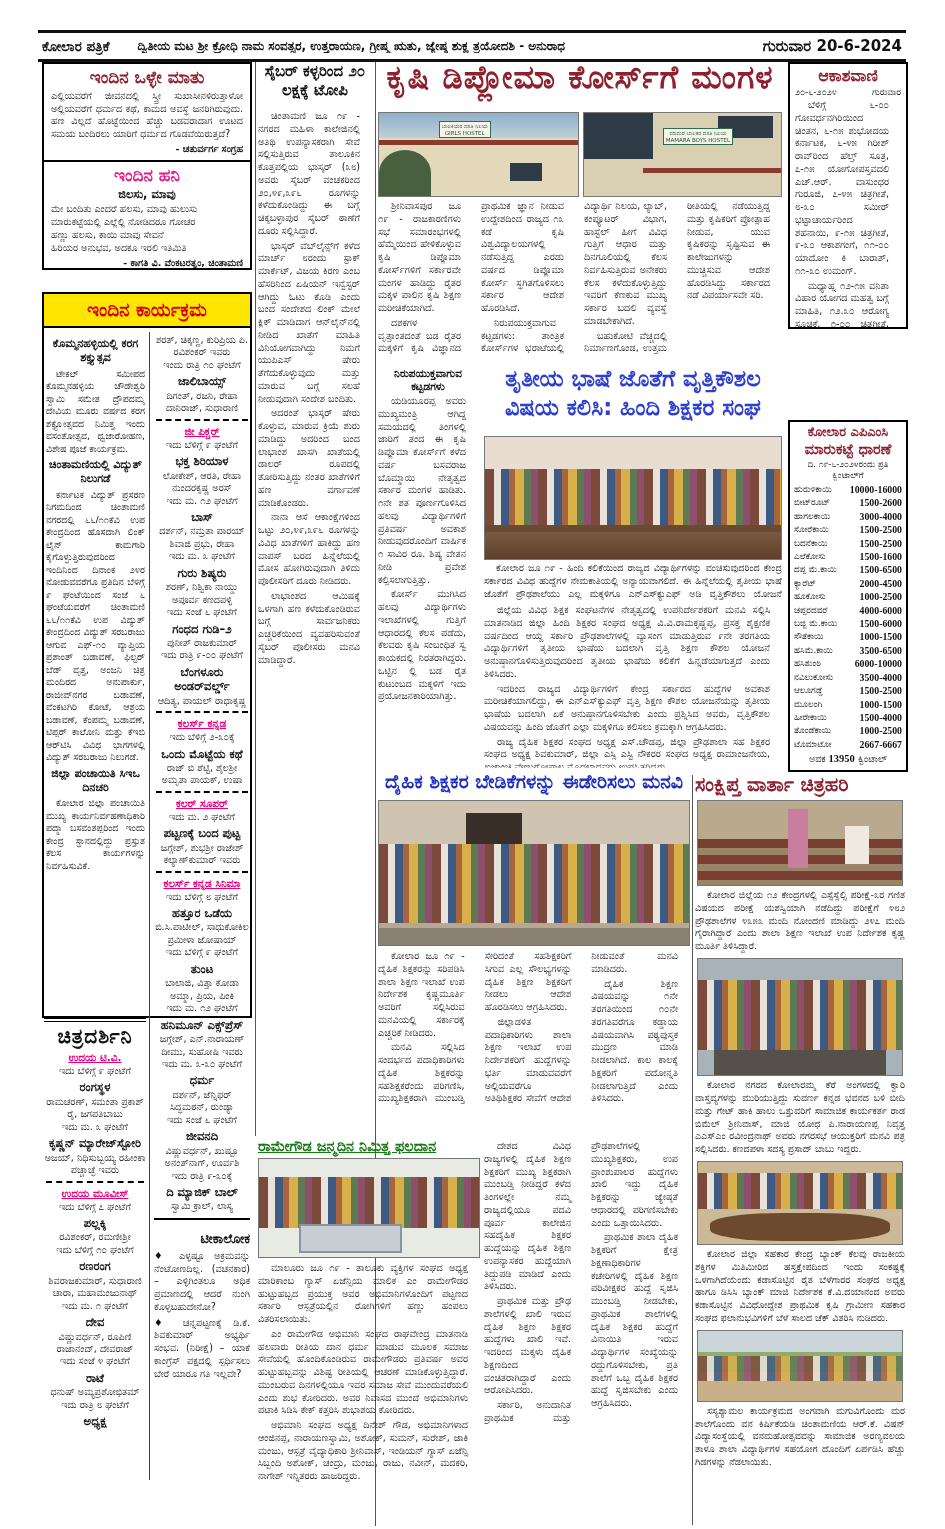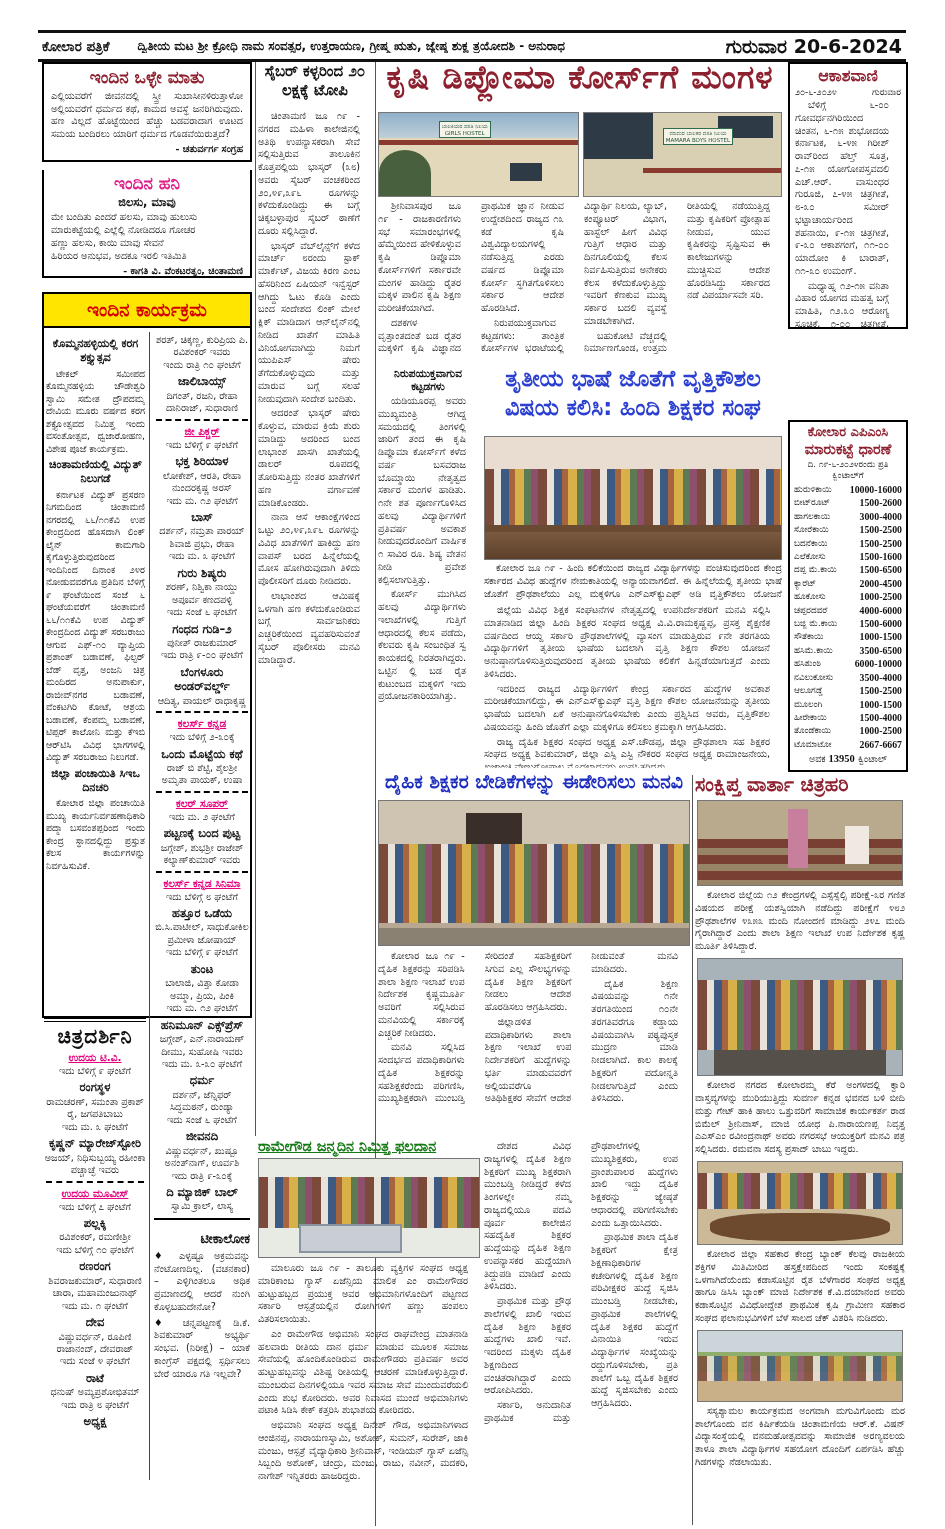--- a/index.html
+++ b/index.html
@@ -3,31 +3,31 @@
 <meta charset="utf-8">
 <style>
   html,body{margin:0;padding:0;background:#dddbd5;}
   #sheet{position:relative;width:945px;height:1529px;background:#ffffff;margin:0 auto;
          font-family:"DejaVu Sans",sans-serif;color:#111;overflow:hidden;}
   
   #masthead{position:absolute;left:38px;top:30px;width:868px;height:26px;
     border-top:3px solid #111;border-bottom:3px solid #111;display:flex;align-items:center;}
   .mh-left{font-weight:bold;font-size:13.5px;padding-left:4px;white-space:nowrap;}
   .mh-center{flex:1;text-align:left;font-weight:bold;font-size:12px;padding-left:28px;white-space:nowrap;overflow:hidden;}
-  .mh-right{font-weight:bold;font-size:19px;padding-right:4px;white-space:nowrap;}
+  .mh-right{font-weight:bold;font-size:15px;padding-right:4px;white-space:nowrap;}
   
   .para{font-size:9.6px;line-height:1.33;text-align:justify;text-indent:13px;margin:0 12px 2px 0;}
   .cap{font-size:9.5px;line-height:1.35;text-align:justify;text-indent:12px;}
   
   #box-goodword{position:absolute;left:42px;top:62px;width:210px;height:100px;border:2px solid #000;
     box-sizing:border-box;padding:2px 7px;overflow:hidden;}
   .gw-title{color:#8e2130;font-weight:bold;font-size:17px;text-align:center;margin:1px 0 3px 0;}
   .gw-body{font-size:9.6px;line-height:1.32;text-align:justify;}
   .gw-byline{font-size:9.5px;font-weight:bold;text-align:right;margin-top:2px;}
-  #box-honey{position:absolute;left:42px;top:170px;width:210px;height:108px;border:2px solid #000;border-top:none;
+  #box-honey{position:absolute;left:42px;top:162px;width:210px;height:108px;border:2px solid #000;border-top:none;
     box-sizing:border-box;padding:2px 7px;overflow:hidden;}
   .hn-title{color:#e0218a;font-weight:bold;font-size:17px;text-align:center;margin:1px 0 2px 0;}
   .hn-sub{font-weight:bold;font-size:11.5px;text-align:center;margin-bottom:2px;}
   .hn-body{font-size:9.6px;line-height:1.35;font-style:normal;white-space:pre-line;}
   
   #prog-border{position:absolute;left:42px;top:292px;width:210px;height:726px;border:2.5px solid #000;box-sizing:border-box;pointer-events:none;}
   #prog-banner{position:absolute;left:44px;top:294px;width:206px;height:34px;background:#ffe600;
     border-bottom:2.5px solid #000;box-sizing:border-box;color:#d40000;font-weight:bold;font-size:18.5px;
     text-align:center;line-height:32px;}
   #col-divider{position:absolute;left:149px;top:332px;width:1px;height:1148px;background:#444;}
@@ -439,21 +439,21 @@
       <div style="position:absolute;left:44%;top:10%;width:10%;height:70%;background:#c77f9d;"></div>
       <div style="position:absolute;right:16%;top:30%;width:12%;height:45%;background:#efe9e2;"></div>
     </div>
     <div class="cap br-cap">ಕೋಲಾರ ಜಿಲ್ಲೆಯ ೧೨ ಕೇಂದ್ರಗಳಲ್ಲಿ ಎಸ್ಸೆಸ್ಸೆಲ್ಸಿ ಪರೀಕ್ಷೆ-೩ರ ಗಣಿತ ವಿಷಯದ ಪರೀಕ್ಷೆ ಯಶಸ್ವಿಯಾಗಿ ನಡೆದಿದ್ದು ಪರೀಕ್ಷೆಗೆ ೪೮೨ ಪ್ರೌಢಶಾಲೆಗಳ ೪೩೫೩ ಮಂದಿ ನೋಂದಣಿ ಮಾಡಿದ್ದು ೨೪೭ ಮಂದಿ ಗೈರಾಗಿದ್ದಾರೆ ಎಂದು ಶಾಲಾ ಶಿಕ್ಷಣ ಇಲಾಖೆ ಉಪ ನಿರ್ದೇಶಕ ಕೃಷ್ಣ ಮೂರ್ತಿ ತಿಳಿಸಿದ್ದಾರೆ.</div>
 
     <div class="br-photo" style="height:118px;">
       <div class="wall" style="background:#a7b3b9;"></div>
       <div class="crowd" style="top:18%;height:60%;"></div>
       <div style="position:absolute;left:8%;bottom:0;height:22%;right:8%;background:#55504a;"></div>
     </div>
-    <div class="cap br-cap">ಕೋಲಾರ ನಗರದ ಕೋಲಾರಮ್ಮ ಕೆರೆ ಅಂಗಳದಲ್ಲಿ ಕ್ವಾರಿ ವಾಸ್ತವ್ಯಗಳನ್ನು ಮುರಿಯುತ್ತಿದ್ದು ಸುವರ್ಣ ಕನ್ನಡ ಭವನದ ಬಳಿ ಬೀದಿ ಮತ್ತು ಗೇಟ್ ಹಾಕಿ ಹಾಲು ಒತ್ತುವರಿಗೆ ಸಾಮಾಜಿಕ ಕಾರ್ಯಕರ್ತ ರಾಡ ಬಿಮೆಲ್ ಶ್ರೀನಿವಾಸ್, ಮಾಜಿ ಯೋಧ ಪಿ.ನಾರಾಯಣಪ್ಪ ನಿವೃತ್ತ ಎಎಸ್‌ಎಂ ರವೀಂದ್ರನಾಥ್ ಅವರು ನಗರಸಭೆ ಆಯುಕ್ತರಿಗೆ ಮನವಿ ಪತ್ರ ಸಲ್ಲಿಸಿದರು. ರಮವನಾ ಸದಸ್ಯ ಪ್ರಸಾದ್ ಬಾಬು ಇದ್ದರು.</div>
+    <div class="cap br-cap">ಕೋಲಾರ ನಗರದ ಕೋಲಾರಮ್ಮ ಕೆರೆ ಅಂಗಳದಲ್ಲಿ ಕ್ವಾರಿ ವಾಸ್ತವ್ಯಗಳನ್ನು ಮುರಿಯುತ್ತಿದ್ದು ಸುವರ್ಣ ಕನ್ನಡ ಭವನದ ಬಳಿ ಬೀದಿ ಮತ್ತು ಗೇಟ್ ಹಾಕಿ ಹಾಲು ಒತ್ತುವರಿಗೆ ಸಾಮಾಜಿಕ ಕಾರ್ಯಕರ್ತ ರಾಡ ಬಿಮೆಲ್ ಶ್ರೀನಿವಾಸ್, ಮಾಜಿ ಯೋಧ ಪಿ.ನಾರಾಯಣಪ್ಪ ನಿವೃತ್ತ ಎಎಸ್‌ಎಂ ರವೀಂದ್ರನಾಥ್ ಅವರು ನಗರಸಭೆ ಆಯುಕ್ತರಿಗೆ ಮನವಿ ಪತ್ರ ಸಲ್ಲಿಸಿದರು. ಕಣದಪಳಾ ಸದಸ್ಯ ಪ್ರಸಾದ್ ಬಾಬು ಇದ್ದರು.</div>
 
     <div class="br-photo" style="height:84px;">
       <div class="wall" style="background:#cbb997;"></div>
       <div class="crowd" style="top:14%;height:44%;"></div>
       <div style="position:absolute;left:6%;right:6%;bottom:4%;height:34%;background:#6d4a2e;border-radius:40%;"></div>
     </div>
     <div class="cap br-cap">ಕೋಲಾರ ಜಿಲ್ಲಾ ಸಹಕಾರ ಕೇಂದ್ರ ಬ್ಯಾಂಕ್ ಕೆಲವು ರಾಜಕೀಯ ಶಕ್ತಿಗಳ ಮಿತಿಮೀರಿದ ಹಸ್ತಕ್ಷೇಪದಿಂದ ಇಂದು ಸಂಕಷ್ಟಕ್ಕೆ ಒಳಗಾಗಿದೆಯೆಂದು ಕಡಾಸೊಟ್ಟಿನ ರೈತ ಬೆಳೆಗಾರರ ಸಂಘದ ಅಧ್ಯಕ್ಷ ಹಾಗೂ ಡಿಸಿಸಿ ಬ್ಯಾಂಕ್ ಮಾಜಿ ನಿರ್ದೇಶಕ ಕೆ.ವಿ.ದಯಾನಂದ ಅವರು ಕಡಾಸೊಟ್ಟಿನ ವಿವಿಧೋದ್ದೇಶ ಪ್ರಾಥಮಿಕ ಕೃಷಿ ಗ್ರಾಮೀಣ ಸಹಕಾರ ಸಂಘದ ಫಲಾನುಭವಿಗಳಿಗೆ ಬೆಳೆ ಸಾಲದ ಚೆಕ್ ವಿತರಿಸಿ ನುಡಿದರು.</div>
 
     <div class="br-photo" style="height:72px;">
       <div class="wall" style="background:linear-gradient(#ccd6da 0 30%,#8fae6b 30% 58%,#c9b089 58% 100%);"></div>

